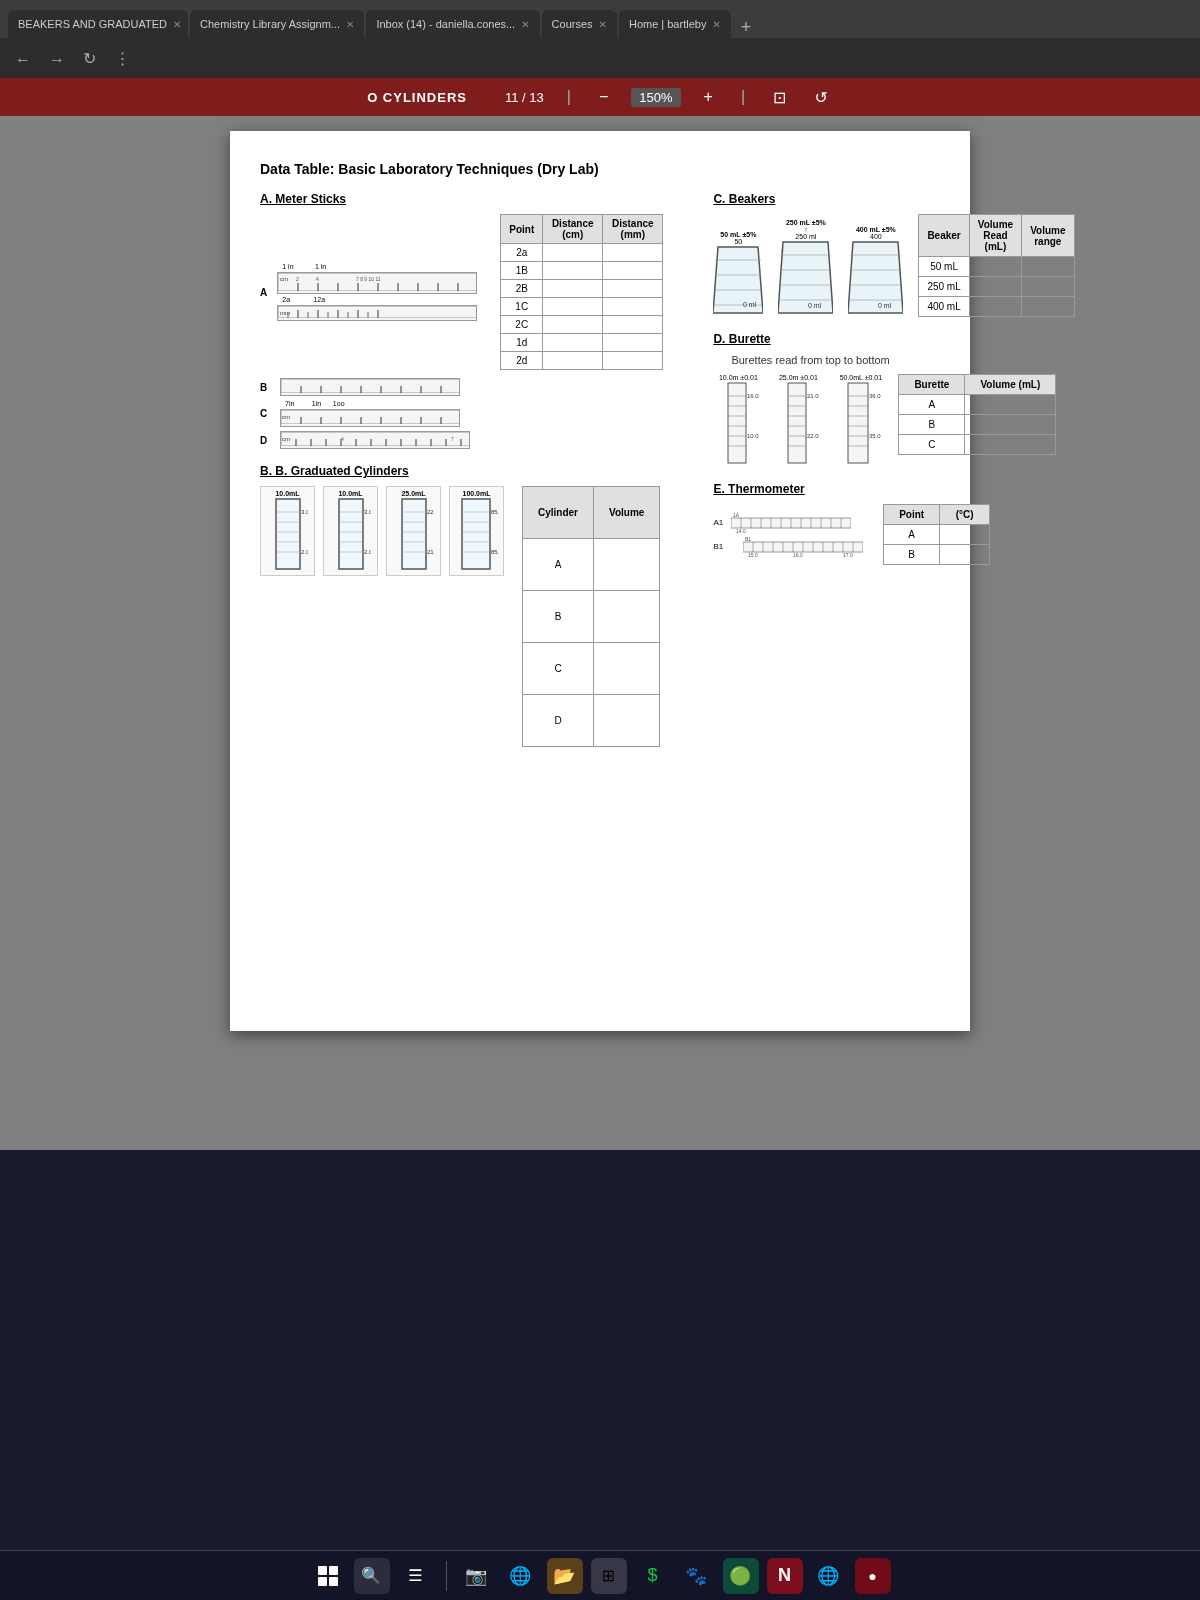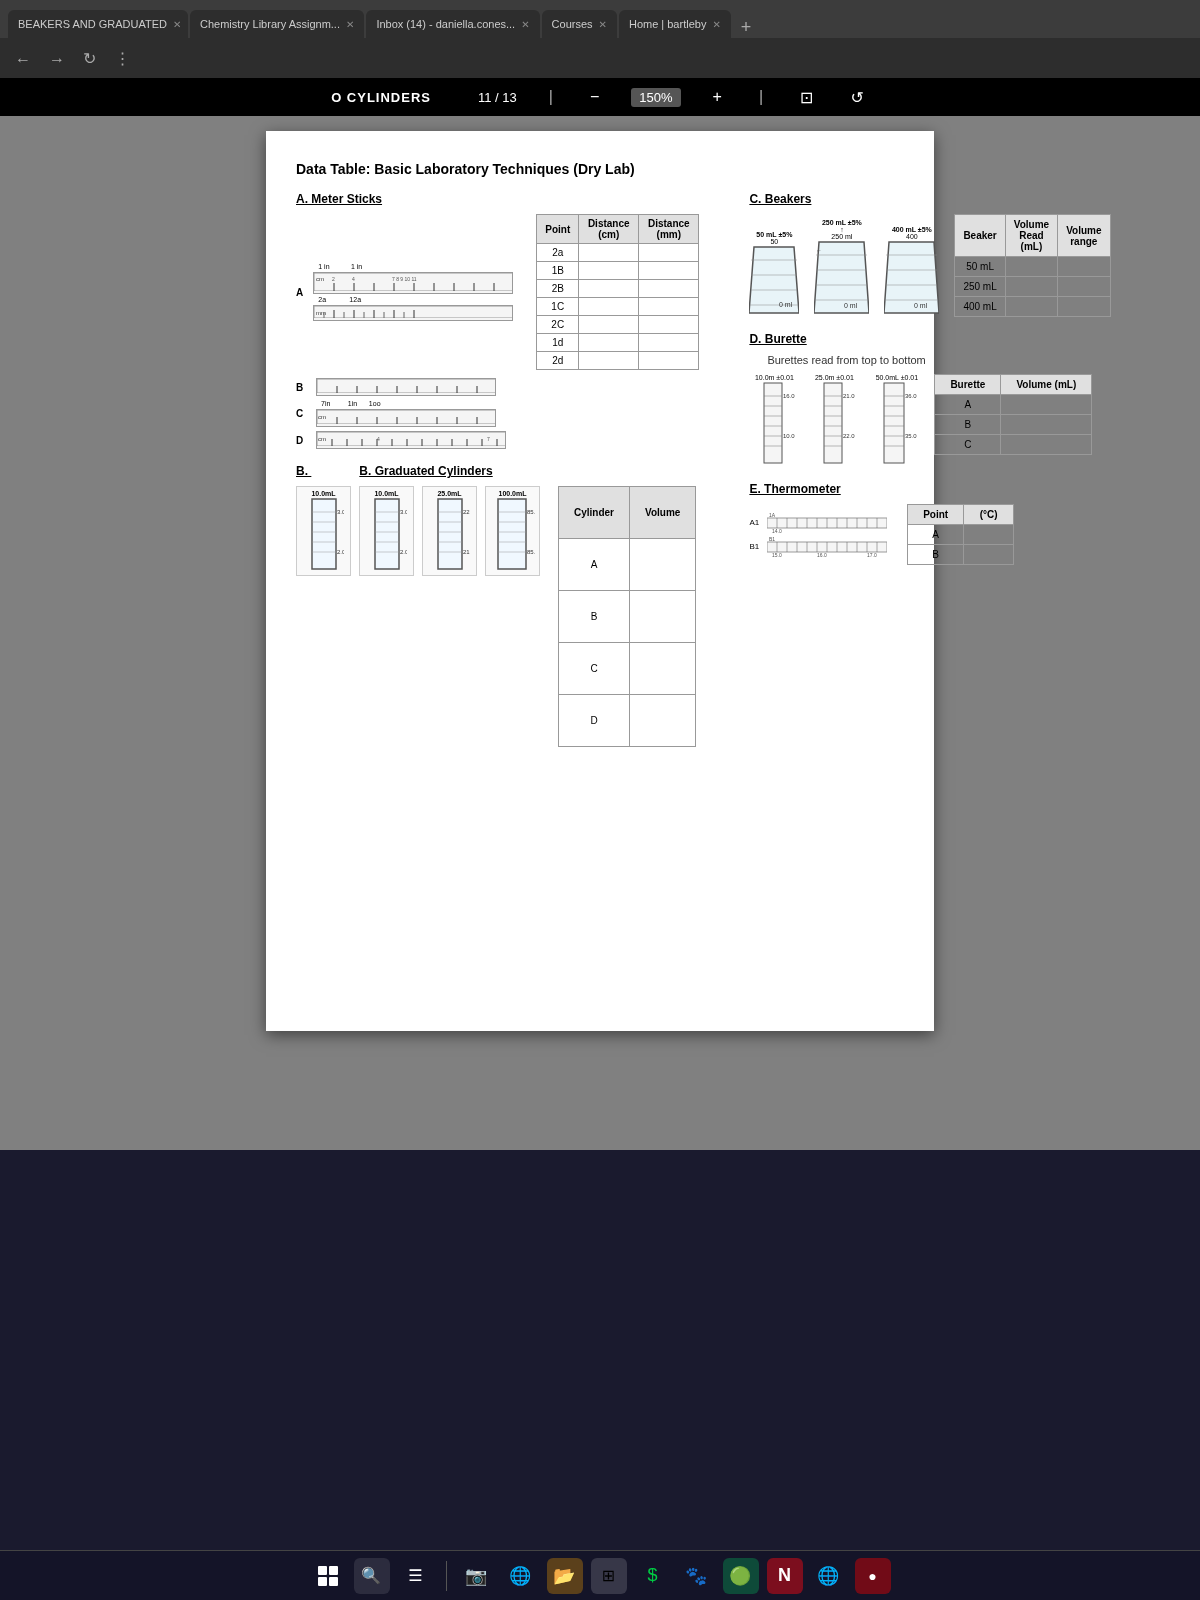--- a/index.html
+++ b/index.html
@@ -94,23 +94,23 @@
       color: #ccc;
       font-size: 11px;
       cursor: pointer;
       white-space: nowrap;
     }
 
     
     .pdf-toolbar {
       display: flex;
       align-items: center;
-      background: #000000;
+      background: #7f1d1d;
       padding: 5px 20px;
-      gap: 27px;
+      gap: 18px;
       height: 38px;
       justify-content: center;
     }
 
     .pdf-title {
       color: #fff;
       font-size: 13px;
       font-weight: bold;
       letter-spacing: 1px;
       margin-right: 20px;
@@ -145,21 +145,21 @@
       height: calc(1600px - 38px - 40px - 30px - 38px - 50px);
       display: flex;
       justify-content: center;
       align-items: flex-start;
       padding: 15px;
       overflow: hidden;
     }
 
     .pdf-page {
       background: #fff;
-      width: 668px;
+      width: 740px;
       min-height: 900px;
       padding: 30px;
       box-shadow: 0 4px 15px rgba(0,0,0,0.5);
       font-family: Arial, sans-serif;
       font-size: 11px;
     }
 
     .page-title {
       font-size: 14px;
       font-weight: bold;
@@ -632,21 +632,21 @@
                     <text x="60" y="9" font-size="5" fill="#555">4</text>
                     <text x="170" y="9" font-size="5" fill="#555">7</text>
                   </svg>
                 </div>
               </div>
             </div>
           </div>
         </div>
 
         <div class="grad-cyl-section">
-          <div class="section-title">B.  <span style="margin-left:48px;">B.  Graduated Cylinders</span></div>
+          <div class="section-title">B.  <span style="">B.  Graduated Cylinders</span></div>
 
           <div class="cylinders-row">
 
             <div class="cylinder-img">
               <div style="font-size:7px;font-weight:bold;">10.0mL</div>
               <svg width="40" height="75" xmlns="http://www.w3.org/2000/svg">
                 <rect x="8" y="2" width="24" height="70" fill="#f0f8ff" stroke="#555" stroke-width="1.5"></rect>
                 <line x1="8" y1="15" x2="32" y2="15" stroke="#999" stroke-width="0.5"></line>
                 <line x1="8" y1="25" x2="32" y2="25" stroke="#999" stroke-width="0.5"></line>
                 <line x1="8" y1="35" x2="32" y2="35" stroke="#999" stroke-width="0.5"></line>
@@ -897,21 +897,21 @@
                   <line x1="60" y1="15" x2="60" y2="5" stroke="#555" stroke-width="0.5"></line>
                   <line x1="70" y1="15" x2="70" y2="5" stroke="#555" stroke-width="0.5"></line>
                   <line x1="80" y1="15" x2="80" y2="5" stroke="#555" stroke-width="0.5"></line>
                   <line x1="90" y1="15" x2="90" y2="5" stroke="#555" stroke-width="0.5"></line>
                   <line x1="100" y1="15" x2="100" y2="5" stroke="#555" stroke-width="0.5"></line>
                   <line x1="110" y1="15" x2="110" y2="5" stroke="#555" stroke-width="0.5"></line>
                   <text x="2" y="4" font-size="5" fill="#555">1A</text>
                   <text x="5" y="20" font-size="5" fill="#555">14.0</text>
                 </svg>
               </div>
-              <div style="display:flex;align-items:center;gap:8px;font-size:8px;">
+              <div style="display:flex;align-items:center;gap:20px;font-size:8px;">
                 <span>B1</span>
                 <svg width="120" height="20" xmlns="http://www.w3.org/2000/svg">
                   <rect x="0" y="5" width="120" height="10" fill="#f5f5f5" stroke="#999"></rect>
                   <line x1="10" y1="15" x2="10" y2="5" stroke="#555" stroke-width="0.5"></line>
                   <line x1="20" y1="15" x2="20" y2="5" stroke="#555" stroke-width="0.5"></line>
                   <line x1="30" y1="15" x2="30" y2="5" stroke="#555" stroke-width="0.5"></line>
                   <line x1="40" y1="15" x2="40" y2="5" stroke="#555" stroke-width="0.5"></line>
                   <line x1="50" y1="15" x2="50" y2="5" stroke="#555" stroke-width="0.5"></line>
                   <line x1="60" y1="15" x2="60" y2="5" stroke="#555" stroke-width="0.5"></line>
                   <line x1="70" y1="15" x2="70" y2="5" stroke="#555" stroke-width="0.5"></line>

